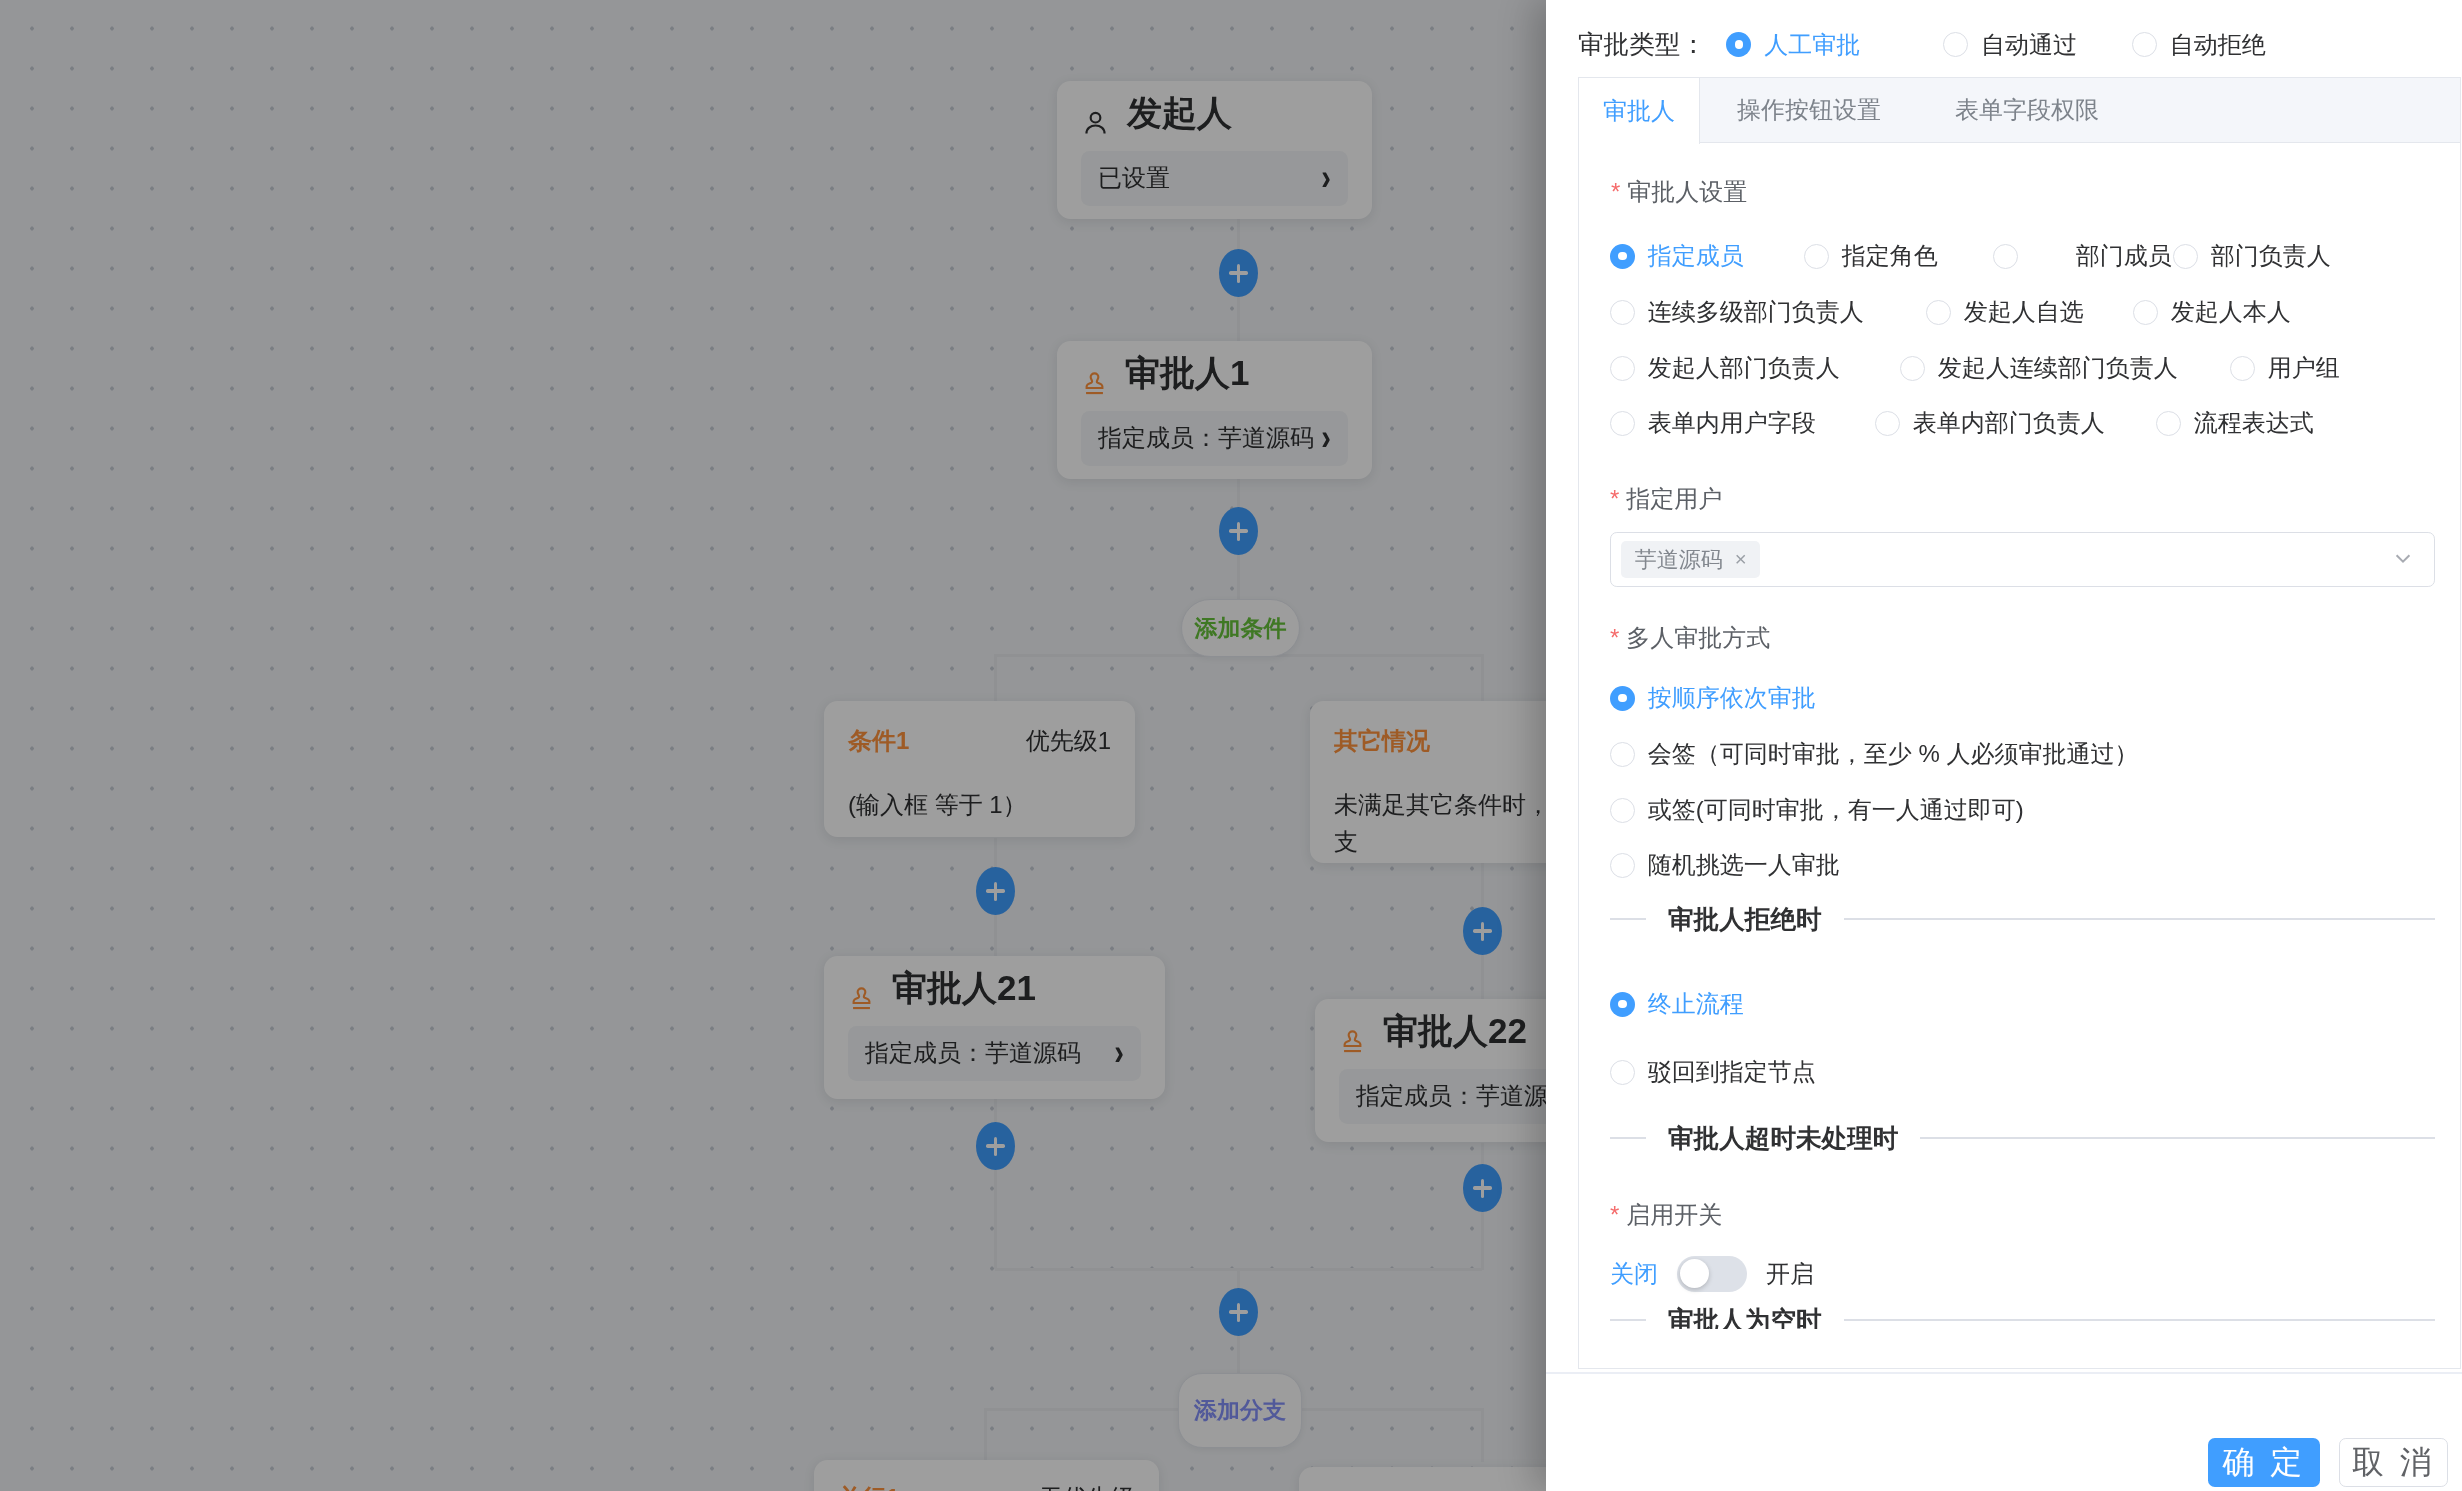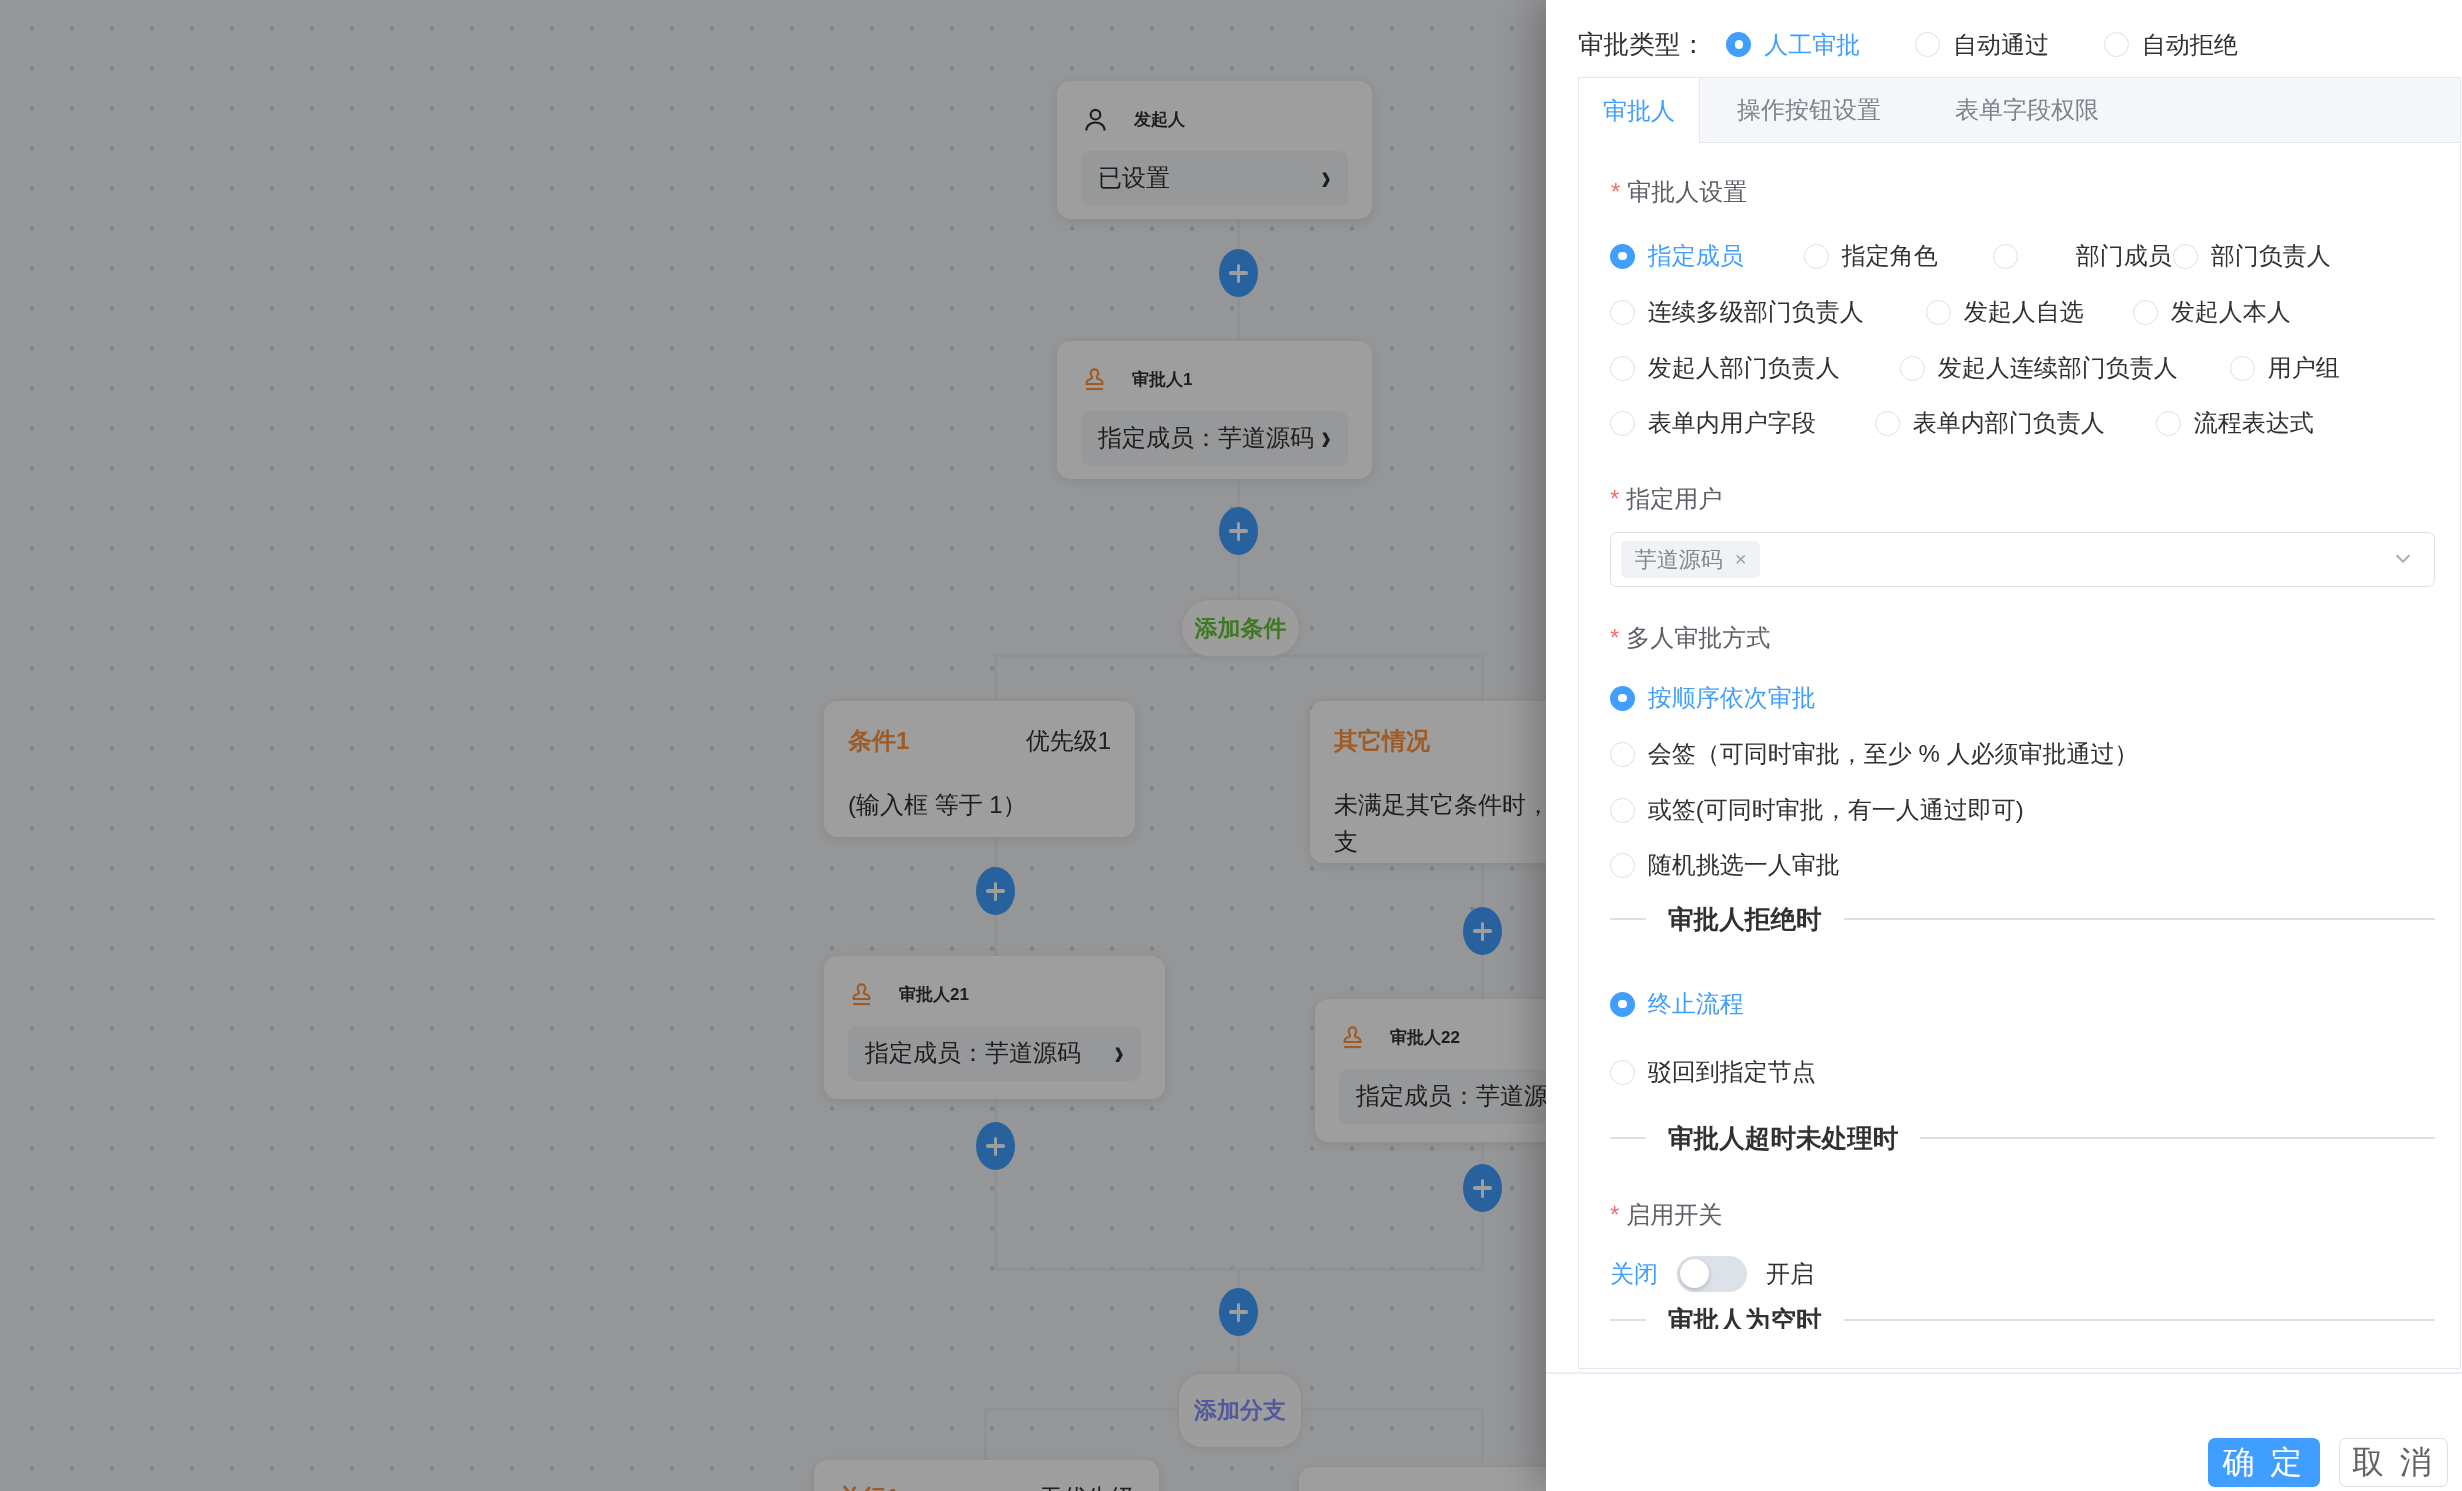--- a/index.html
+++ b/index.html
@@ -8,21 +8,21 @@
          font-family:"Liberation Sans","DejaVu Sans",sans-serif;color:#303133;}
 
   
   .canvas{position:absolute;inset:0;background-color:#f0f2f5;
           background-image:radial-gradient(#c6cbd4 2px, transparent 2.1px);
           background-size:40px 40px;background-position:12px 8.5px;overflow:hidden;}
   .vline{position:absolute;width:2.6px;background:#e8eaee;}
   .hline{position:absolute;height:2.6px;background:#e8eaee;}
   .node{position:absolute;background:#fff;border-radius:13.6px;
         box-shadow:0 2.6px 12px rgba(25,31,37,.09);padding:20.4px 24px;}
-  .node .ttl{display:flex;align-items:center;gap:24px;font-size:17px;font-weight:700;color:#303133;height:36px;}
+  .node .ttl{display:flex;align-items:flex-end;gap:17px;font-size:35px;font-weight:700;color:#303133;height:36px;}
   .node .row{margin-top:13.6px;height:55px;background:#f4f6f8;border-radius:8.5px;
              display:flex;align-items:center;justify-content:space-between;
              padding:0 17px;font-size:24px;color:#303133;}
   .cond .ttl2{display:flex;justify-content:space-between;align-items:center;font-size:24px;}
   .cond .ttl2 .cname{font-weight:700;}
   .cond .desc{margin-top:29px;font-size:24px;color:#303133;line-height:37px;}
   .plus{position:absolute;width:39px;height:48px;border-radius:50%;
         display:flex;align-items:center;justify-content:center;}
   .plus::before,.plus::after{content:"";position:absolute;background:#fff;border-radius:1.7px;}
   .plus::before{width:19px;height:3.4px;}
@@ -221,21 +221,21 @@
       </div>
     </div>
   </div>
 
   <div class="overlay"></div>
 
   <aside class="drawer">
 
     <div class="type-row">
       <span class="lbl">审批类型：</span>
-      <div class="radio checked" style="margin-right:55px;text-align:center;">
+      <div class="radio checked" style="margin-right:83px;text-align:center;">
         <span class="dot"></span>
         <span>人工审批</span>
       </div>
       <div class="radio" style="margin-right:55px;">
         <span class="dot"></span>
         <span>自动通过</span>
       </div>
       <div class="radio">
         <span class="dot"></span>
         <span>自动拒绝</span>

